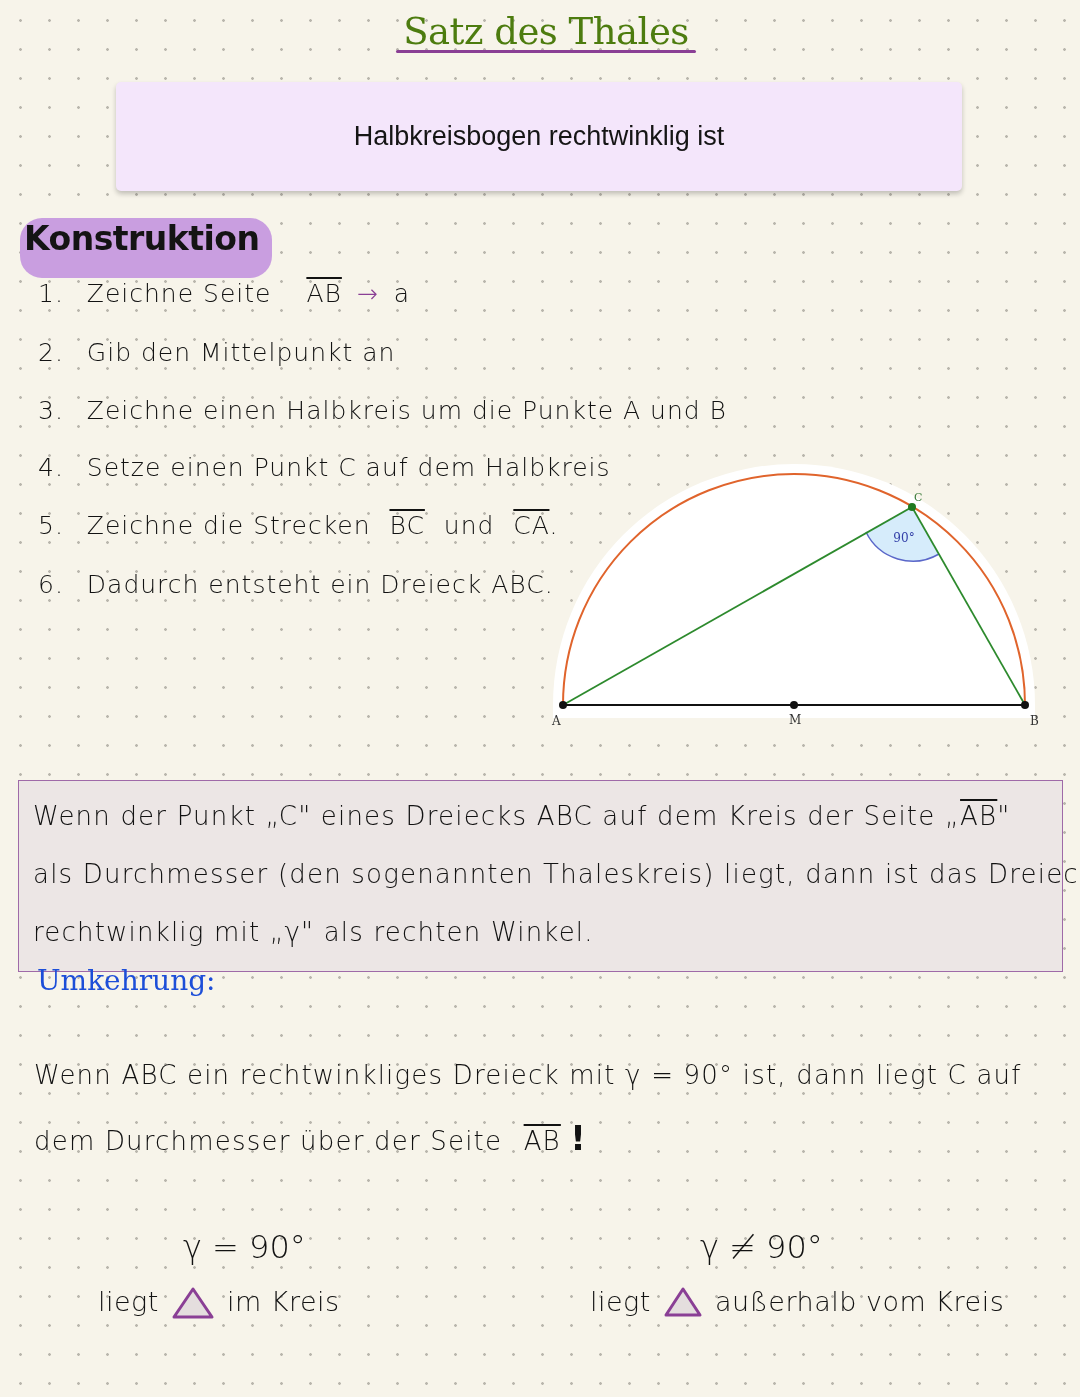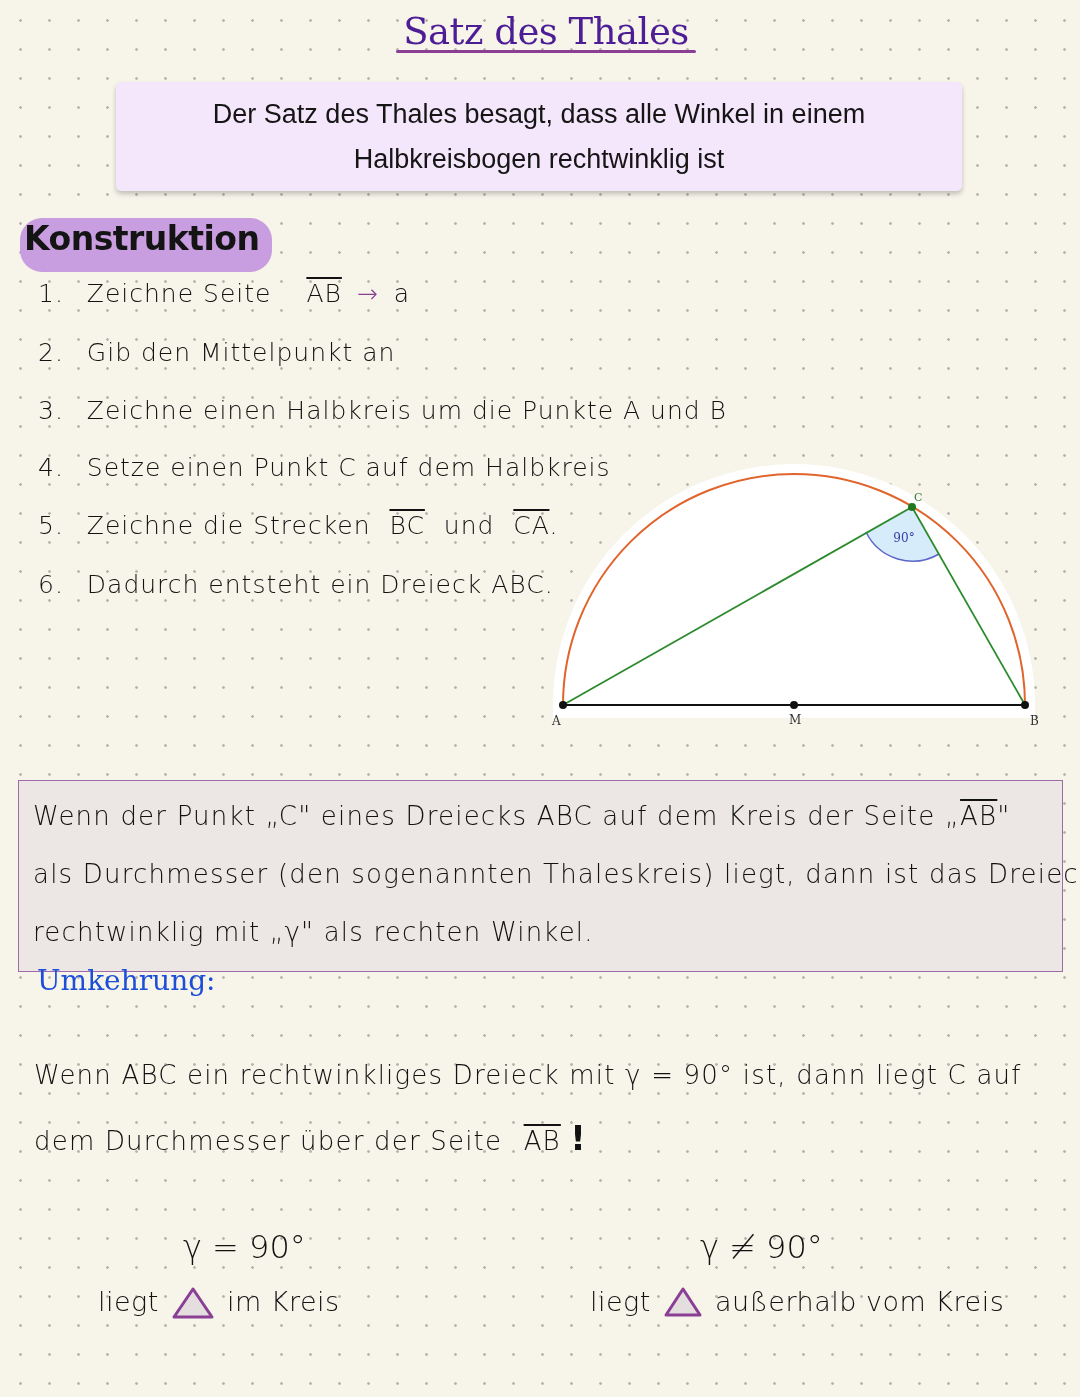--- a/index.html
+++ b/index.html
@@ -13,21 +13,21 @@
     font-family: "DejaVu Sans", sans-serif;
     color: #111;
   }
   .abs { position: absolute; }
 
   
   .title {
     left: 396px; top: 10px; width: 300px;
     font-family: "DejaVu Serif", serif;
     font-size: 37px; letter-spacing: -0.5px;
-    color: #4c1d95; text-align: center;
+    color: #4d7c0f; text-align: center;
     white-space: nowrap;
   }
   .title-underline {
     left: 396px; top: 50px; width: 300px; height: 3px;
     background: #8a3f95; border-radius: 2px;
   }
 
   
   .def-box {
     left: 116px; top: 82px; width: 846px; height: 109px;
@@ -41,21 +41,21 @@
 
   
   .hand {
     font-family: "DejaVu Sans", sans-serif;
     font-weight: 300;
     color: #121212;
     white-space: nowrap;
   }
 
   .section-heading {
-    left: 20px; top: 218px; height: 54px; padding: 0 12px 0 4px;
+    left: 20px; top: 218px; height: 60px; padding: 0 12px 0 4px;
     background: #c99ee0; border-radius: 22px;
     font-family: "DejaVu Sans", sans-serif;
     font-size: 33px; line-height: 42px; font-weight: bold; letter-spacing: -0.5px;
     color: #141414;
   }
 
   .step { left: 38px; font-size: 25px; letter-spacing: 1px; }
   .step .num { margin-right: 14px; }
   .overline { text-decoration: overline; }
   .arrow { color: #8a3f95; margin: 0 6px; }
@@ -83,21 +83,20 @@
   .case-text { font-size: 27px; letter-spacing: 0.5px; display: flex; align-items: flex-start; }
   .tri-icon { display: inline-block; margin: 0 12px; }
 </style>
 </head>
 <body>
 
 <div class="abs title">Satz des Thales</div>
 <div class="abs title-underline"></div>
 
 <div class="abs def-box">
-  <div>Der Satz des Thales besagt, dass alle Winkel in einem</div>
   <div>Halbkreisbogen rechtwinklig ist</div>
 </div>
 
 <div class="abs section-heading">Konstruktion</div>
 
 <div class="abs hand step" style="top:279px;">
   <span class="num">1.</span>
   <span>Zeichne Seite</span>
   <span class="overline" style="margin-left:26px;">AB</span>
   <span class="arrow">→</span>

